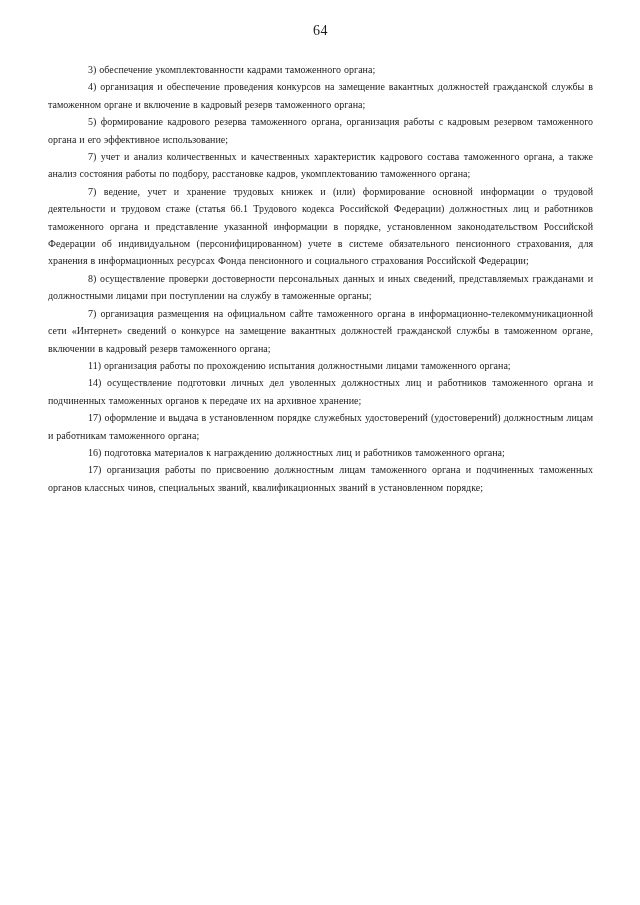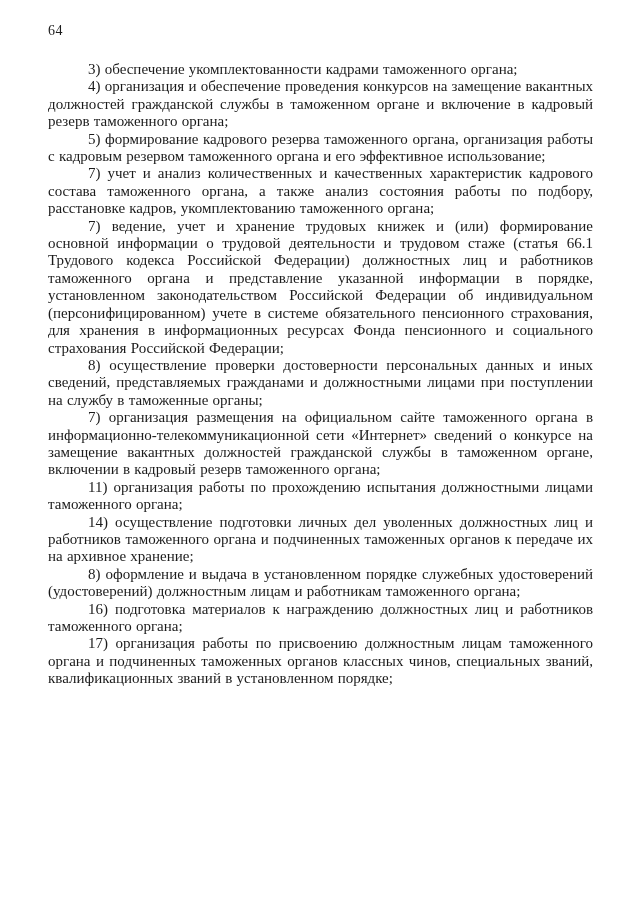--- a/index.html
+++ b/index.html
@@ -14,34 +14,35 @@
     background: #ffffff;
     overflow: hidden;
     font-family: "Liberation Serif", "DejaVu Serif", serif;
     color: #1b1b1b;
   }
   .page-number {
     position: absolute;
     top: 23px;
     left: 48px;
     width: 545px;
+    text-align: center;
     font-size: 14px;
     line-height: 16px;
     letter-spacing: 0.5px;
   }
   .document-body {
     position: absolute;
     top: 61px;
     left: 48px;
     width: 545px;
   }
   .para {
     margin: 0;
     padding: 0;
-    font-size: 15px;
+    font-size: 10px;
     line-height: 17.4px;
     text-indent: 40px;
     text-align: justify;
     text-align-last: left;
     word-spacing: 0.5px;
   }
 </style>
 </head>
 <body>
 
@@ -64,19 +65,19 @@
 
       <p class="para">7) организация размещения на официальном сайте таможенного органа в информационно-телекоммуникационной сети «Интернет» сведений о конкурсе на замещение вакантных должностей гражданской службы в таможенном органе, включении в кадровый резерв таможенного органа;</p>
 
 
       <p class="para">11) организация работы по прохождению испытания должностными лицами таможенного органа;</p>
 
 
 
       <p class="para">14) осуществление подготовки личных дел уволенных должностных лиц и работников таможенного органа и подчиненных таможенных органов к передаче их на архивное хранение;</p>
 
-      <p class="para">8) оформление и выдача в установленном порядке служебных удостоверений (удостоверений) должностным лицам и работникам таможенного органа;</p>
+      <p class="para">17) оформление и выдача в установленном порядке служебных удостоверений (удостоверений) должностным лицам и работникам таможенного органа;</p>
 
       <p class="para">16) подготовка материалов к награждению должностных лиц и работников таможенного органа;</p>
 
       <p class="para">17) организация работы по присвоению должностным лицам таможенного органа и подчиненных таможенных органов классных чинов, специальных званий, квалификационных званий в установленном порядке;</p>
     </div>
 </div>
 
 </body></html>

